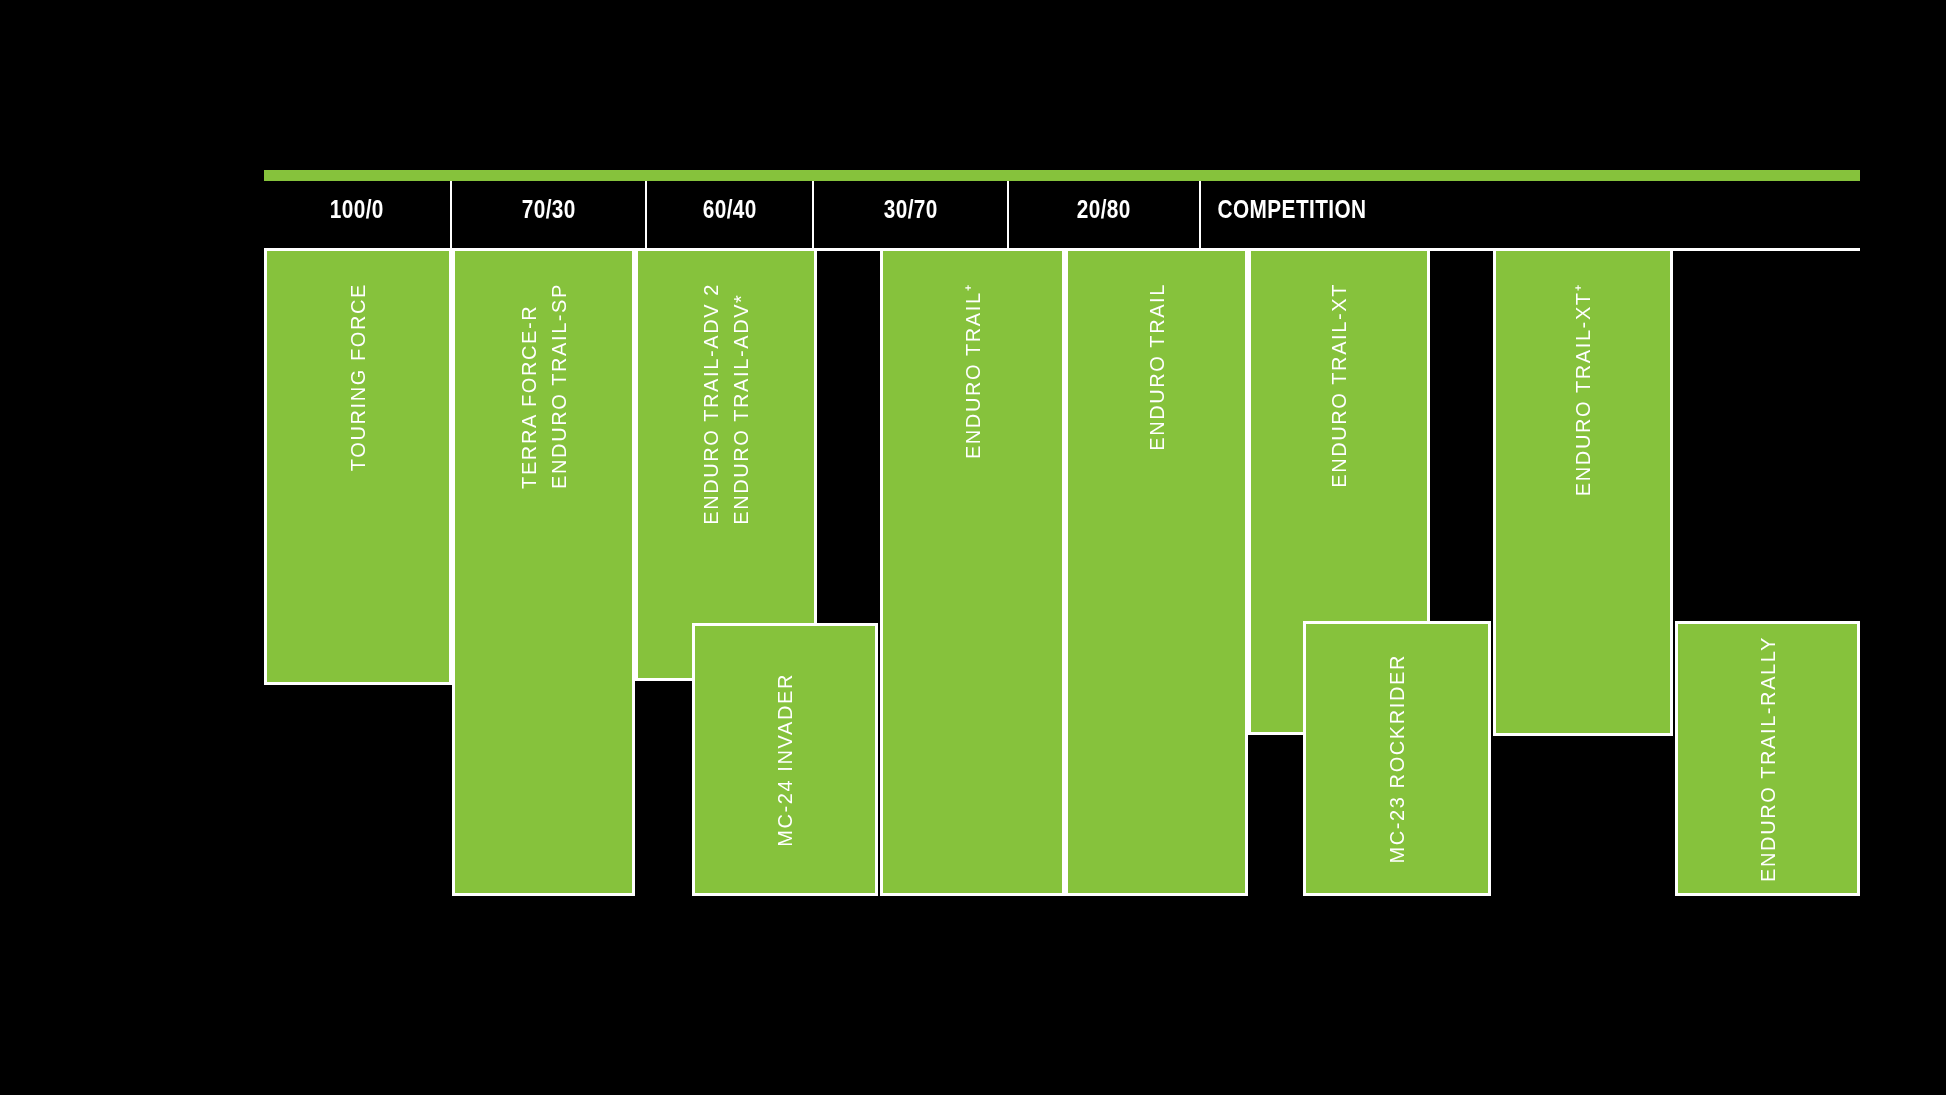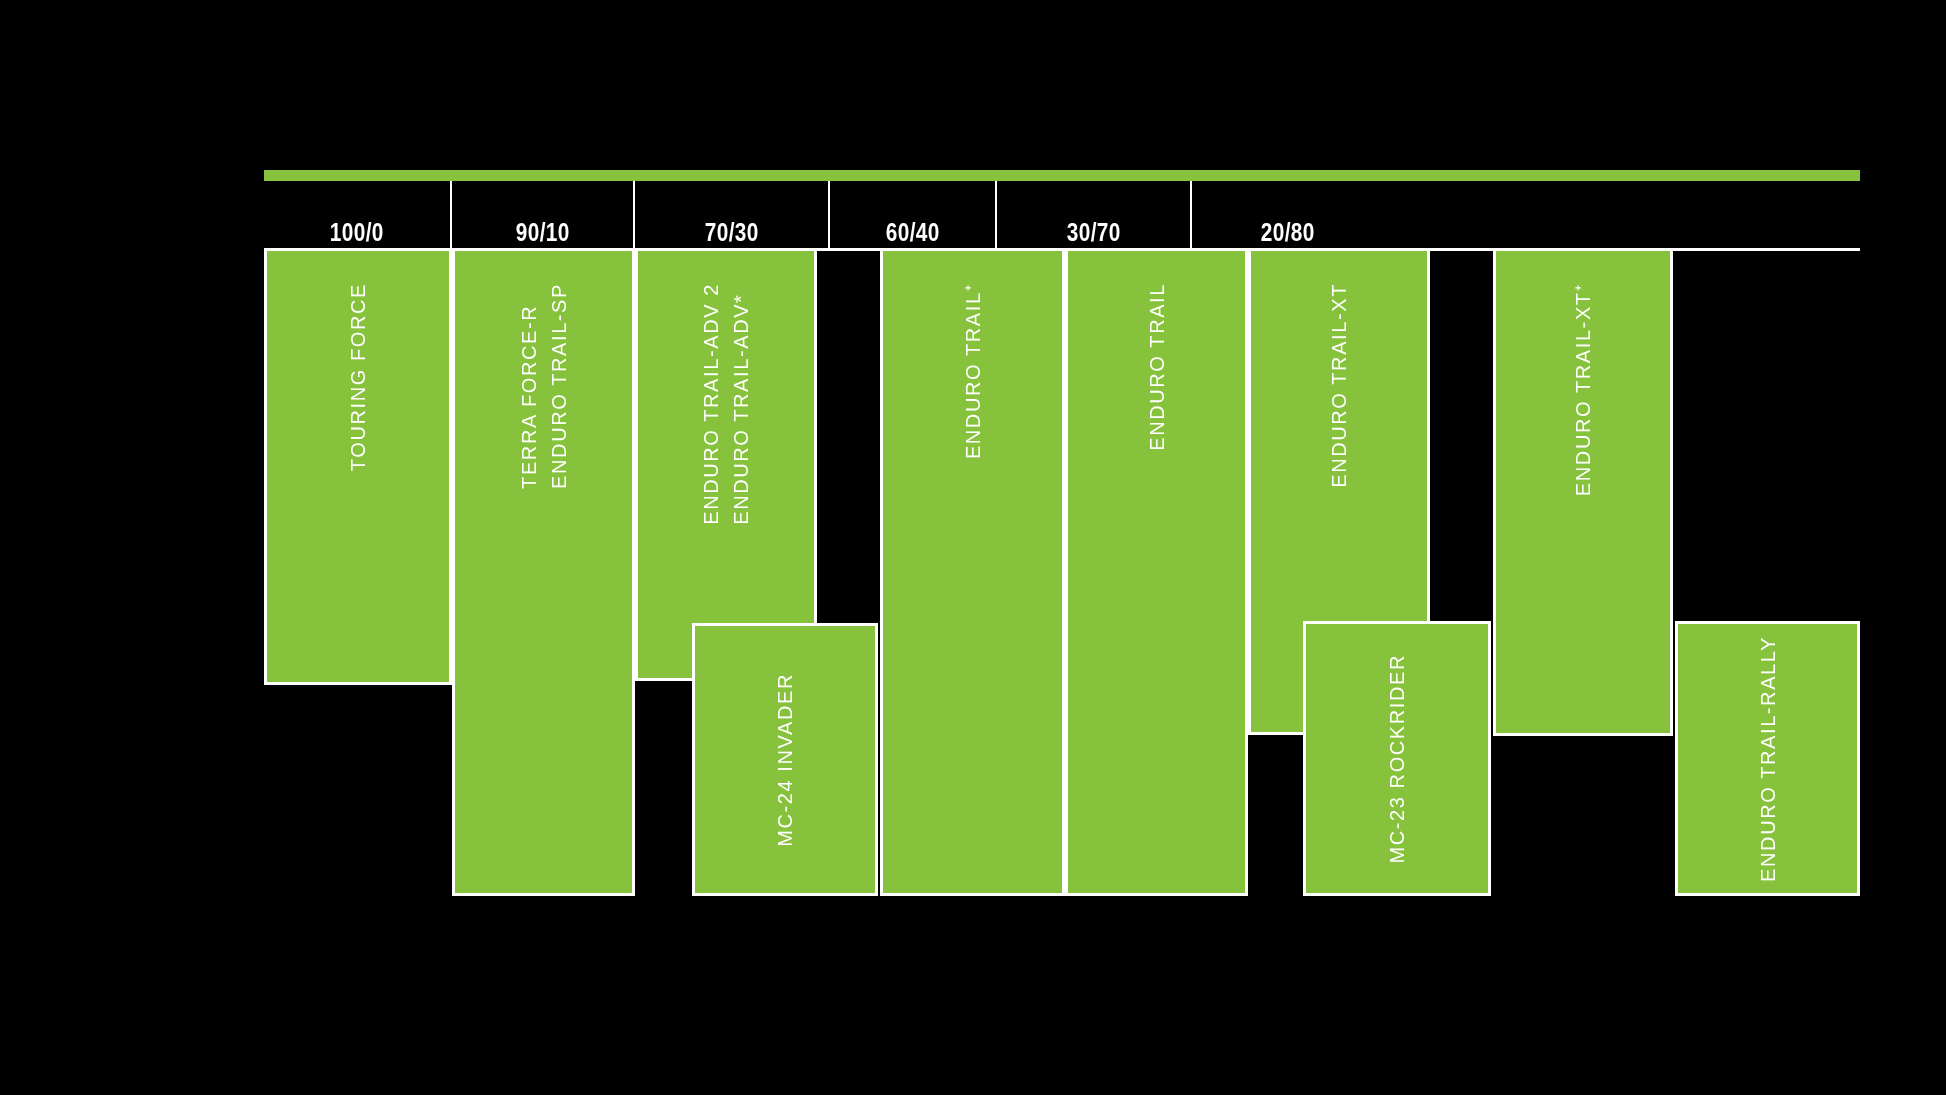--- a/index.html
+++ b/index.html
@@ -21,21 +21,21 @@
     background:var(--green);
   }
   
   #header-row{
     position:absolute;left:264px;top:181px;width:1596px;height:70px;
     display:flex;box-sizing:border-box;
     border-bottom:3px solid var(--white);
   }
   .hcell{
     box-sizing:border-box;
-    display:flex;align-items:flex-end;justify-content:center;
+    display:flex;align-items:flex-start;justify-content:center;
     padding-top:13px;
     border-right:2px solid var(--white);
   }
   .hcell:last-child{border-right:none;}
   .hcell .hlabel{
     color:var(--white);
     font-weight:bold;
     font-size:26px;
     letter-spacing:0.5px;
     transform:scaleX(0.8);
@@ -79,34 +79,34 @@
 <body>
 
 <div id="stage">
 
   <div id="top-bar"></div>
 
   <div id="header-row">
     <div class="hcell w188">
       <span class="hlabel">100/0</span>
     </div>
-    <div class="hcell w183">
-      <span class="hlabel">90/10</span>
-    </div>
     <div class="hcell w245">
       <span class="hlabel">70/30</span>
     </div>
     <div class="hcell w185">
       <span class="hlabel">60/40</span>
     </div>
     <div class="hcell w245">
       <span class="hlabel">30/70</span>
     </div>
     <div class="hcell w184">
       <span class="hlabel">20/80</span>
+    </div>
+    <div class="hcell w183">
+      <span class="hlabel">COMPETITION</span>
     </div>
   </div>
 
   <div id="blk-touring-force" class="block top-band">
     <span class="vlabel">TOURING FORCE</span>
   </div>
 
   <div id="blk-terra-force-r" class="block top-band">
     <span class="vlabel">TERRA FORCE-R
 ENDURO TRAIL-SP</span>

